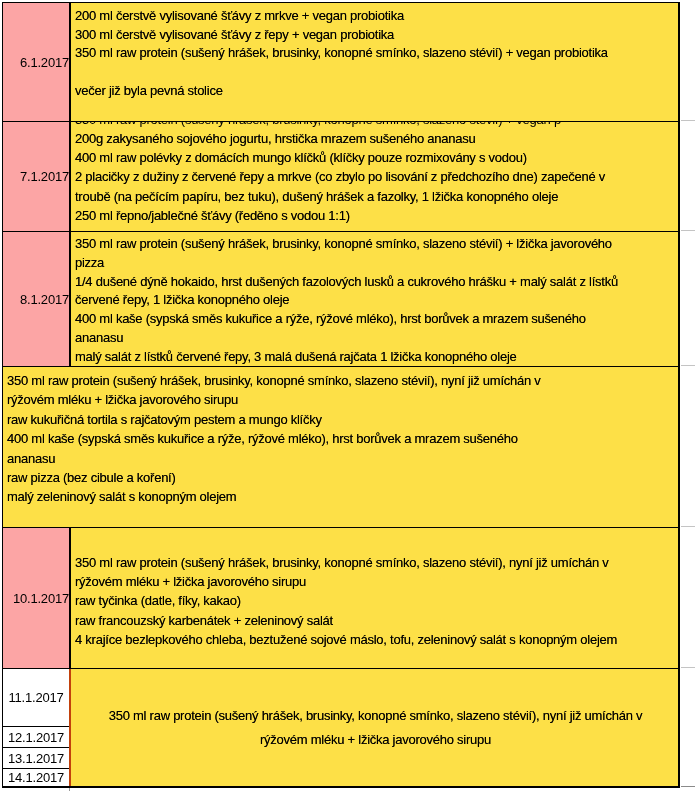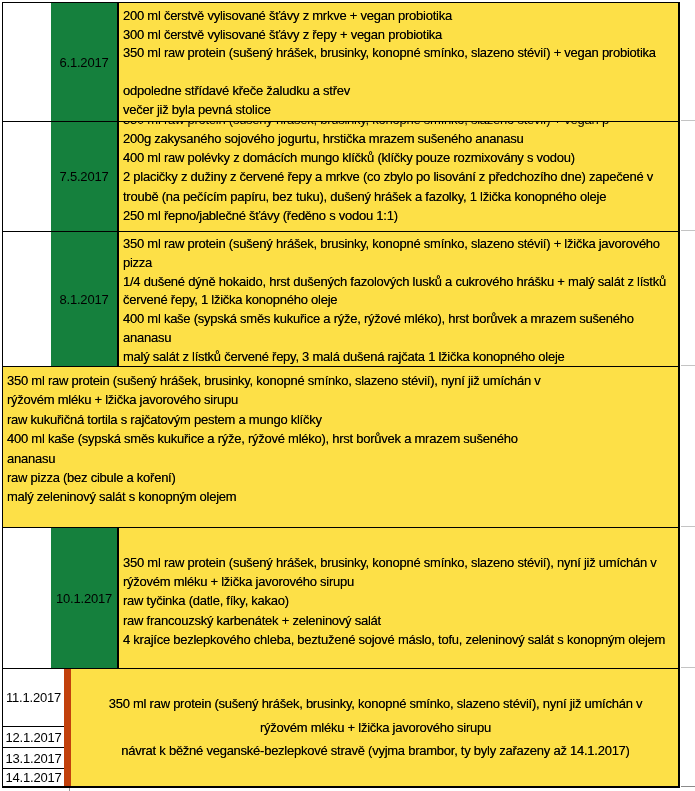--- a/index.html
+++ b/index.html
@@ -19,25 +19,24 @@
     border-right:2px solid #000;
     border-bottom:2px solid #000;
     background:#fff;
     box-sizing:border-box;
   }
   .trow{display:flex;border-bottom:1px solid #000;box-sizing:border-box;overflow:hidden;}
   .trow.last{border-bottom:none;}
   .date-cell{
     width:68px;min-width:68px;max-width:68px;
     border-right:2px solid #000;
-    display:flex;align-items:center;justify-content:center;
+    display:flex;align-items:center;justify-content:flex-end;
     font-size:13px;letter-spacing:-0.2px;
     box-sizing:border-box;
-    background:#15803d;
-    margin-left:48px;
+    background:#fca5a5;
   }
   .content-cell{
     flex:1;overflow:hidden;box-sizing:border-box;
     padding:0 2px 0 4px;
     background:#fde047;
   }
   .line{
     white-space:nowrap;overflow:hidden;
     font-size:13px;letter-spacing:-0.25px;
     text-shadow:0 0 0.4px rgba(0,0,0,0.65);
@@ -50,21 +49,21 @@
   .pad-t4{padding-top:4px;}
   .pad-t0{padding-top:0;}
   .pad-t3{padding-top:3px;}
   .pad-t25{padding-top:25px;}
   
   .clip-top{height:3px;overflow:hidden;}
   .clip-top span{display:block;line-height:19px;font-size:13px;letter-spacing:-0.25px;}
   .clip-bottom{height:7px;overflow:hidden;position:relative;}
   .clip-bottom span{display:block;position:relative;top:-12px;line-height:19px;font-size:13px;letter-spacing:-0.25px;}
   
-  .date-col{width:68px;min-width:68px;max-width:68px;border-right:7px solid #c2410c;display:flex;flex-direction:column;box-sizing:border-box;}
+  .date-col{width:68px;min-width:68px;max-width:68px;border-right:2px solid #c2410c;display:flex;flex-direction:column;box-sizing:border-box;}
   .bdate{display:flex;align-items:center;justify-content:center;font-size:13px;letter-spacing:-0.2px;box-sizing:border-box;}
   .bdate.bb{border-bottom:1px solid #000;}
   .merged{display:flex;flex-direction:column;justify-content:center;}
   .merged .line{text-align:center;line-height:23.5px;white-space:nowrap;}
   
   .ext-h{position:absolute;left:681px;width:14px;height:1px;background:#c4c4c4;}
   .ext-v{position:absolute;left:69px;top:788px;width:1px;height:3px;background:#9a9a9a;}
 </style>
 </head>
 <body>
@@ -76,32 +75,31 @@
     <div class="trow r1" style="height:119px">
       <div class="date-cell">
         <span>6.1.2017</span>
       </div>
       <div class="content-cell pad-t4">
         <div>
             <div class="line">200 ml čerstvě vylisované šťávy z mrkve + vegan probiotika</div>
             <div class="line">300 ml čerstvě vylisované šťávy z řepy + vegan probiotika</div>
             <div class="line">350 ml raw protein (sušený hrášek, brusinky, konopné smínko, slazeno stévií) + vegan probiotika</div>
             <div class="line">&nbsp;</div>
-            <div class="line">odpoledne střídavé křeče žaludku a střev</div>
             <div class="line">večer již byla pevná stolice</div>
           </div>
         <div class="clip-top">
           <span>350 ml raw protein (sušený hrášek, brusinky, konopné smínko, slazeno stévií) + vegan p</span>
         </div>
       </div>
     </div>
 
     <div class="trow r2" style="height:110px">
       <div class="date-cell">
-        <span>7.5.2017</span>
+        <span>7.1.2017</span>
       </div>
       <div class="content-cell pad-t0">
         <div class="clip-bottom">
           <span>350 ml raw protein (sušený hrášek, brusinky, konopné smínko, slazeno stévií) + vegan p</span>
         </div>
         <div>
             <div class="line">200g zakysaného sojového jogurtu, hrstička mrazem sušeného ananasu</div>
             <div class="line">400 ml raw polévky z domácích mungo klíčků (klíčky pouze rozmixovány s vodou)</div>
             <div class="line">2 placičky z dužiny z červené řepy a mrkve (co zbylo po lisování z předchozího dne) zapečené v</div>
             <div class="line">troubě (na pečícím papíru, bez tuku), dušený hrášek a fazolky, 1 lžička konopného oleje</div>
@@ -168,21 +166,20 @@
           <span>13.1.2017</span>
         </div>
         <div class="bdate" style="height:16px">
           <span>14.1.2017</span>
         </div>
       </div>
       <div class="content-cell merged">
         <div>
             <div class="line">350 ml raw protein (sušený hrášek, brusinky, konopné smínko, slazeno stévií), nyní již umíchán v</div>
             <div class="line">rýžovém mléku + lžička javorového sirupu</div>
-            <div class="line">návrat k běžné veganské-bezlepkové stravě (vyjma brambor, ty byly zařazeny až 14.1.2017)</div>
           </div>
       </div>
     </div>
 
   </div>
 
   <div class="ext-h" style="top:120px"></div>
   <div class="ext-h" style="top:230px"></div>
   <div class="ext-h" style="top:365px"></div>
   <div class="ext-h" style="top:526px"></div>

